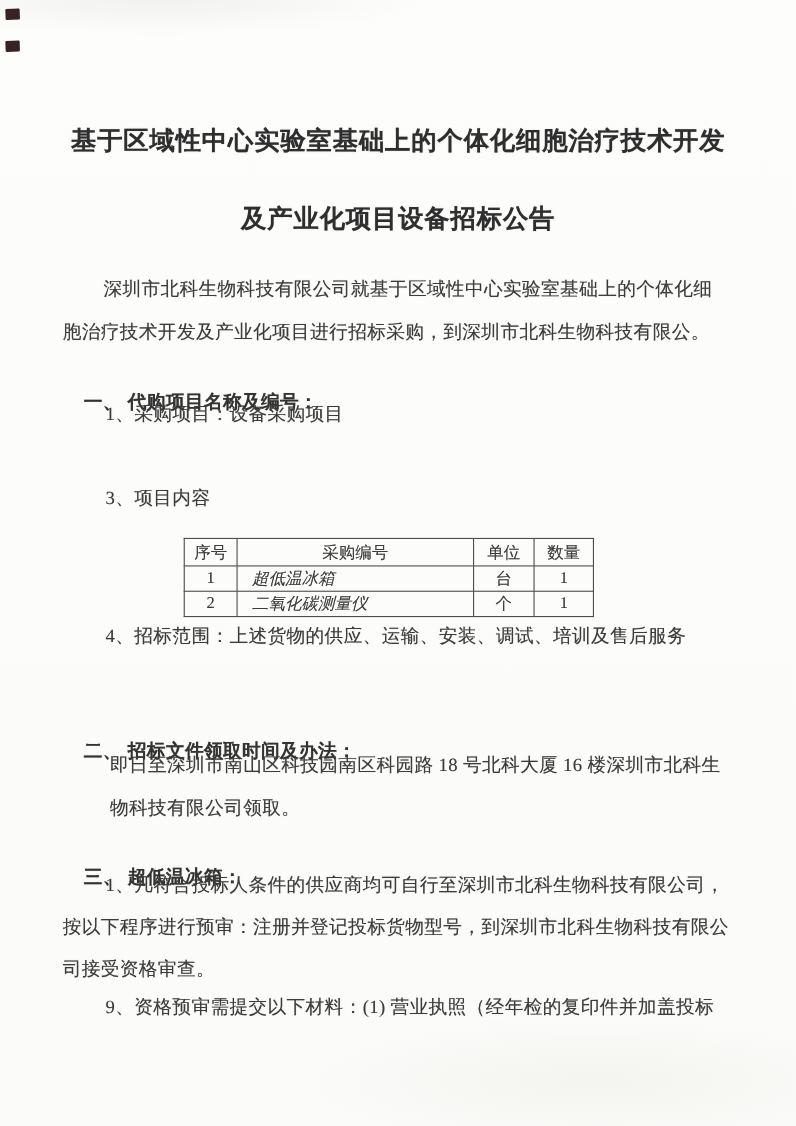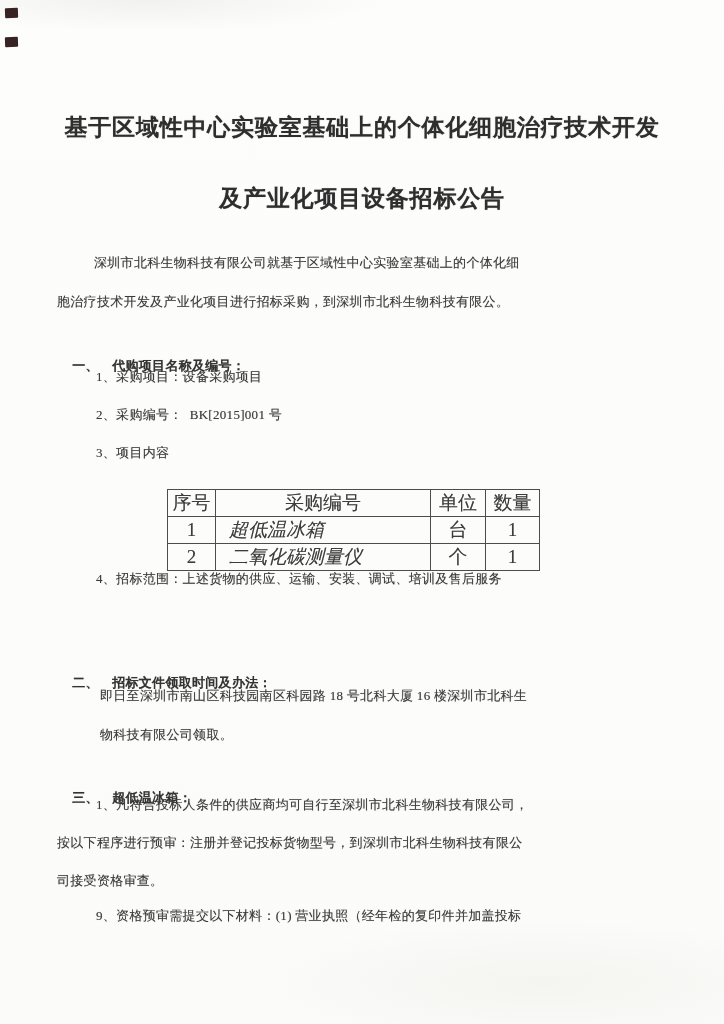--- a/index.html
+++ b/index.html
@@ -24,21 +24,21 @@
     width: 13px;
     height: 10px;
     border-radius: 1px;
     transform: rotate(-2deg);
   }
   .scan-mark.m1 { left: 5px; top: 8px; }
   .scan-mark.m2 { left: 5px; top: 37px; }
   .line {
     position: absolute;
     white-space: pre;
-    font-size: 13px;
+    font-size: 17px;
     line-height: 26px;
     letter-spacing: 0.3px;
     color: #3c3c3c;
     text-shadow: 0 0 0.7px rgba(60,60,60,0.45);
   }
   .title {
     left: 0;
     width: 724px;
     text-align: center;
     font-size: 23px;
@@ -48,21 +48,21 @@
     text-shadow: 0 0 0.8px rgba(40,40,40,0.5);
   }
   .sec-head { font-weight: bold; color: #333; }
   .sec-num { display: inline-block; width: 40px; }
   table.equip {
     position: absolute;
     left: 167px;
     top: 489px;
     border-collapse: collapse;
     table-layout: fixed;
-    font-size: 19px;
+    font-size: 15px;
     color: #3c3c3c;
     text-shadow: 0 0 0.6px rgba(60,60,60,0.4);
   }
   table.equip th, table.equip td {
     border: 1px solid #4c4c4c;
     text-align: center;
     font-weight: normal;
     padding: 0;
     overflow: hidden;
   }
@@ -82,21 +82,20 @@
   <div class="line title" style="top:186px">及产业化项目设备招标公告</div>
 
   <div class="line" style="left:94px; top:250px">深圳市北科生物科技有限公司就基于区域性中心实验室基础上的个体化细</div>
   <div class="line" style="left:57px; top:289px">胞治疗技术开发及产业化项目进行招标采购，到深圳市北科生物科技有限公。</div>
 
   <div class="line sec-head" style="left:58px; top:327px">
     <span class="sec-num">一、</span><span>代购项目名称及编号：</span>
   </div>
 
   <div class="line" style="left:96px; top:364px">1、采购项目：设备采购项目</div>
-  <div class="line" style="left:96px; top:402px">2、采购编号：  BK[2015]001 号</div>
   <div class="line" style="left:96px; top:440px">3、项目内容</div>
 
   <table class="equip">
     <colgroup>
       <col style="width:48px">
         <col style="width:215px">
         <col style="width:55px">
         <col style="width:54px">
     </colgroup>
     <tbody>

